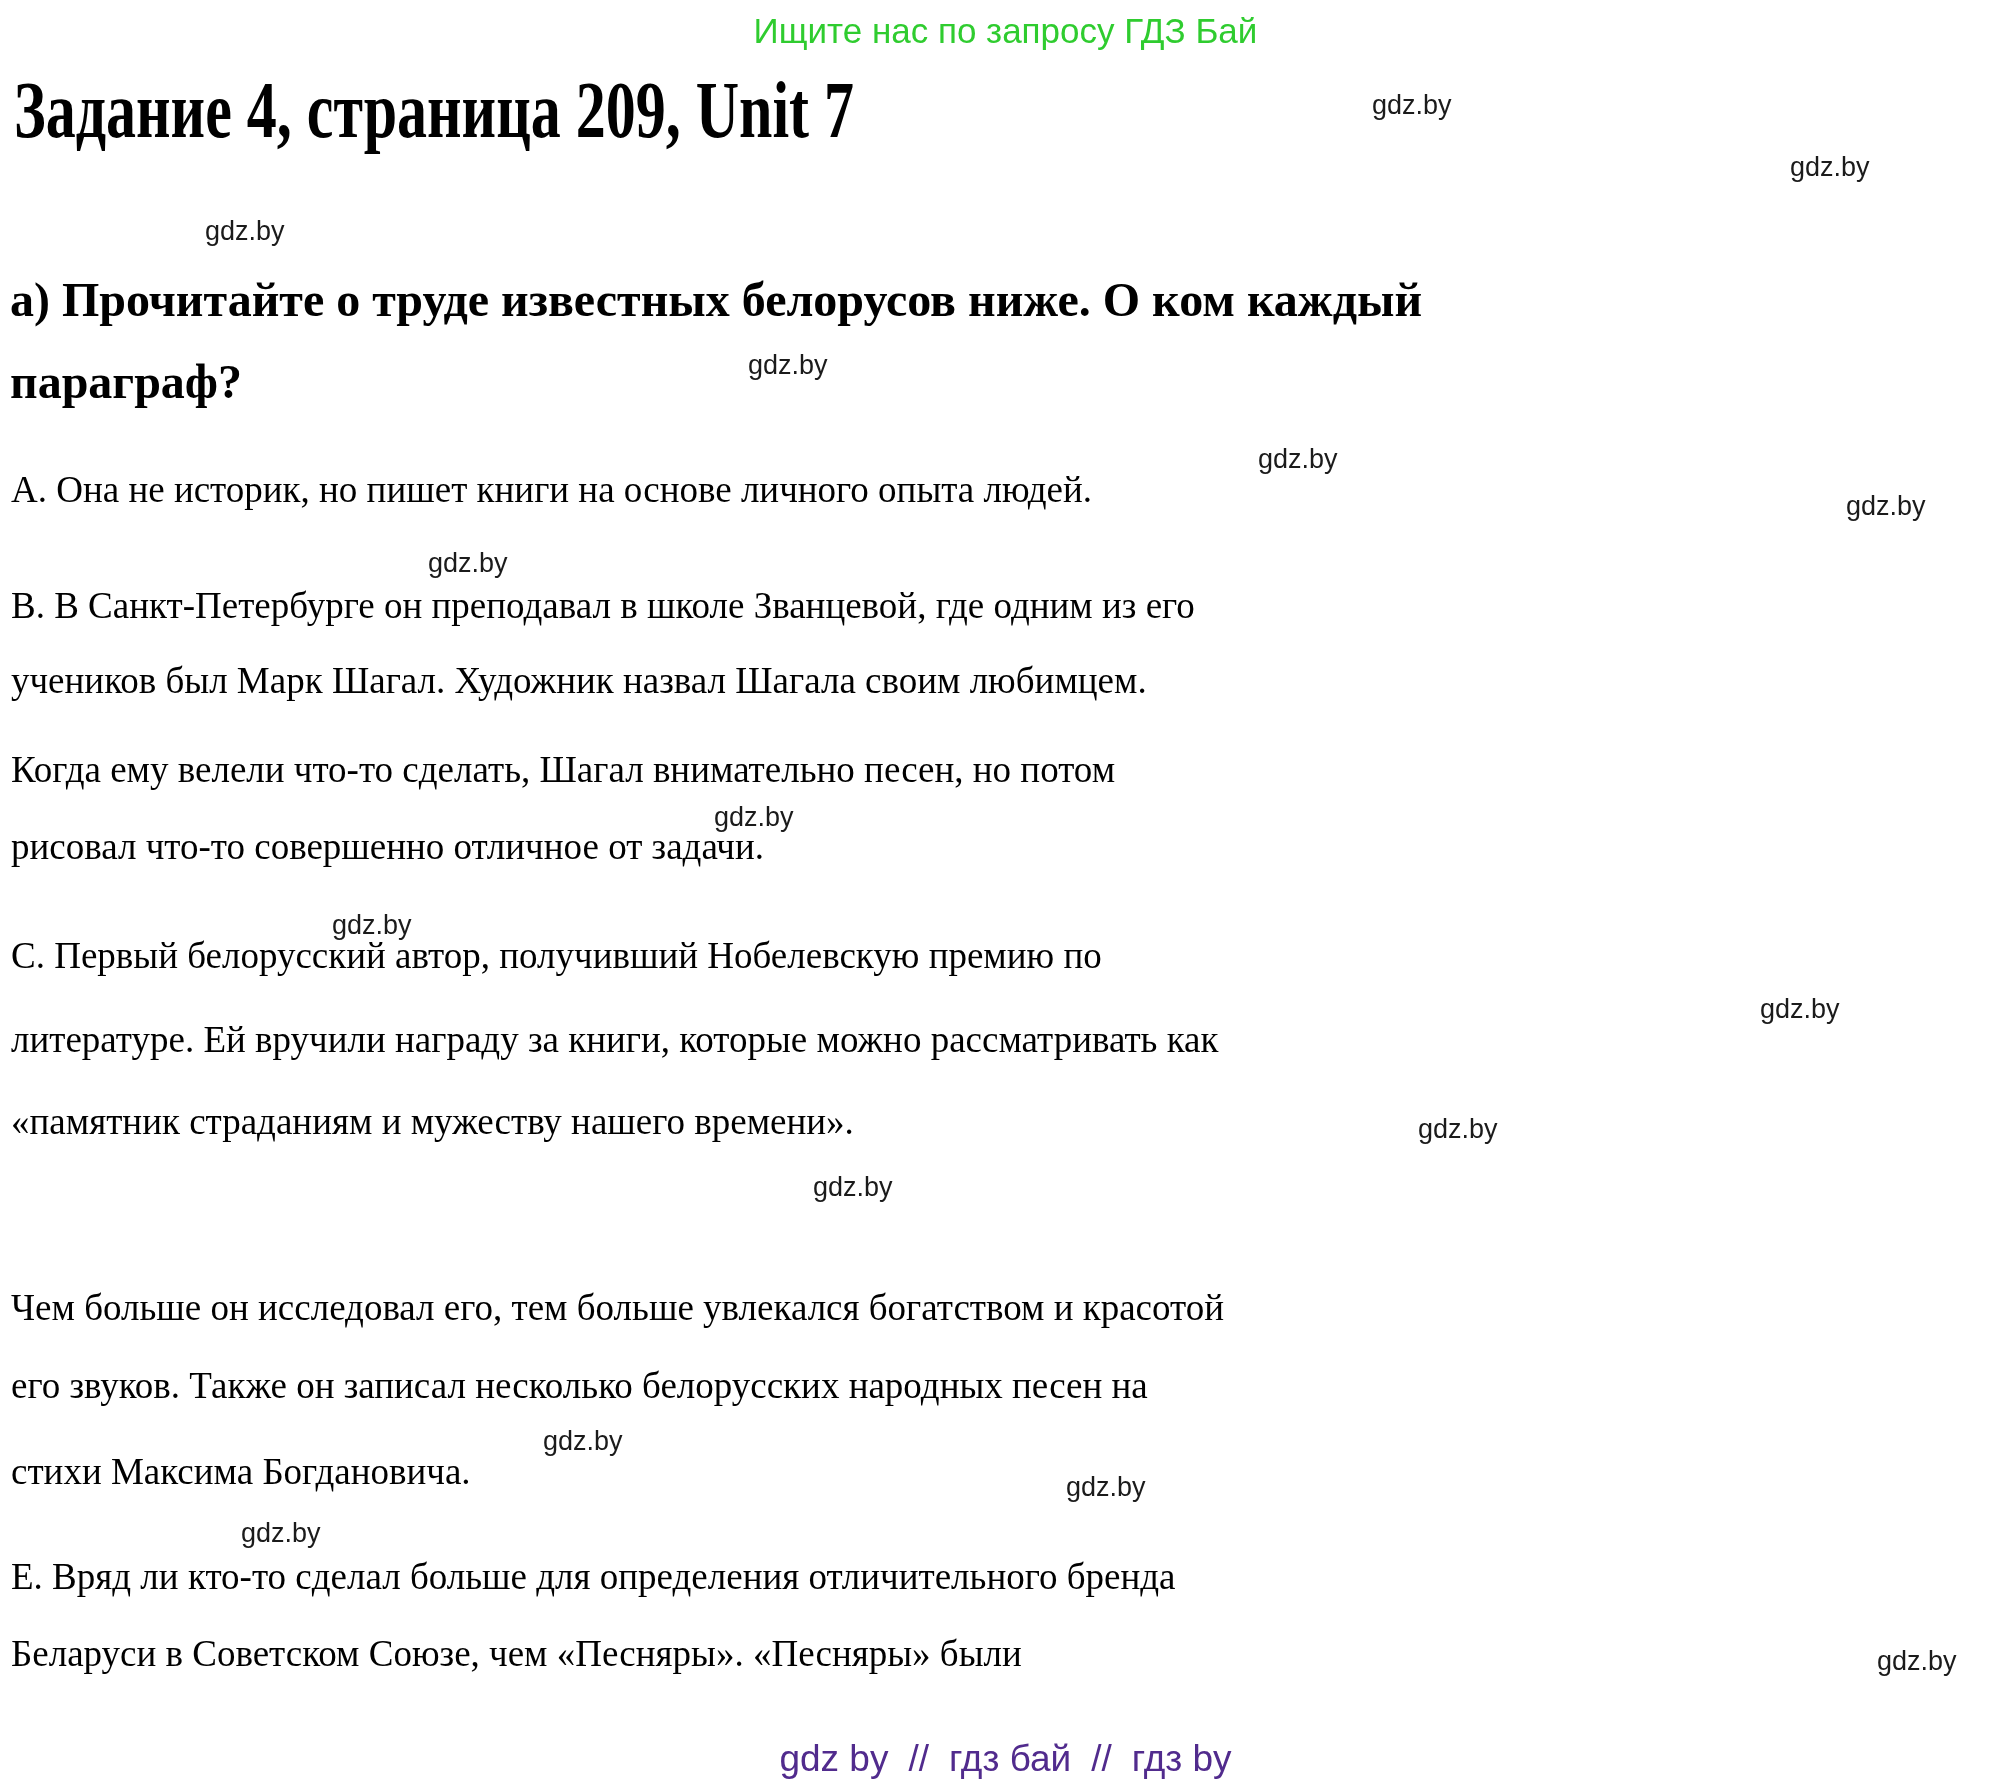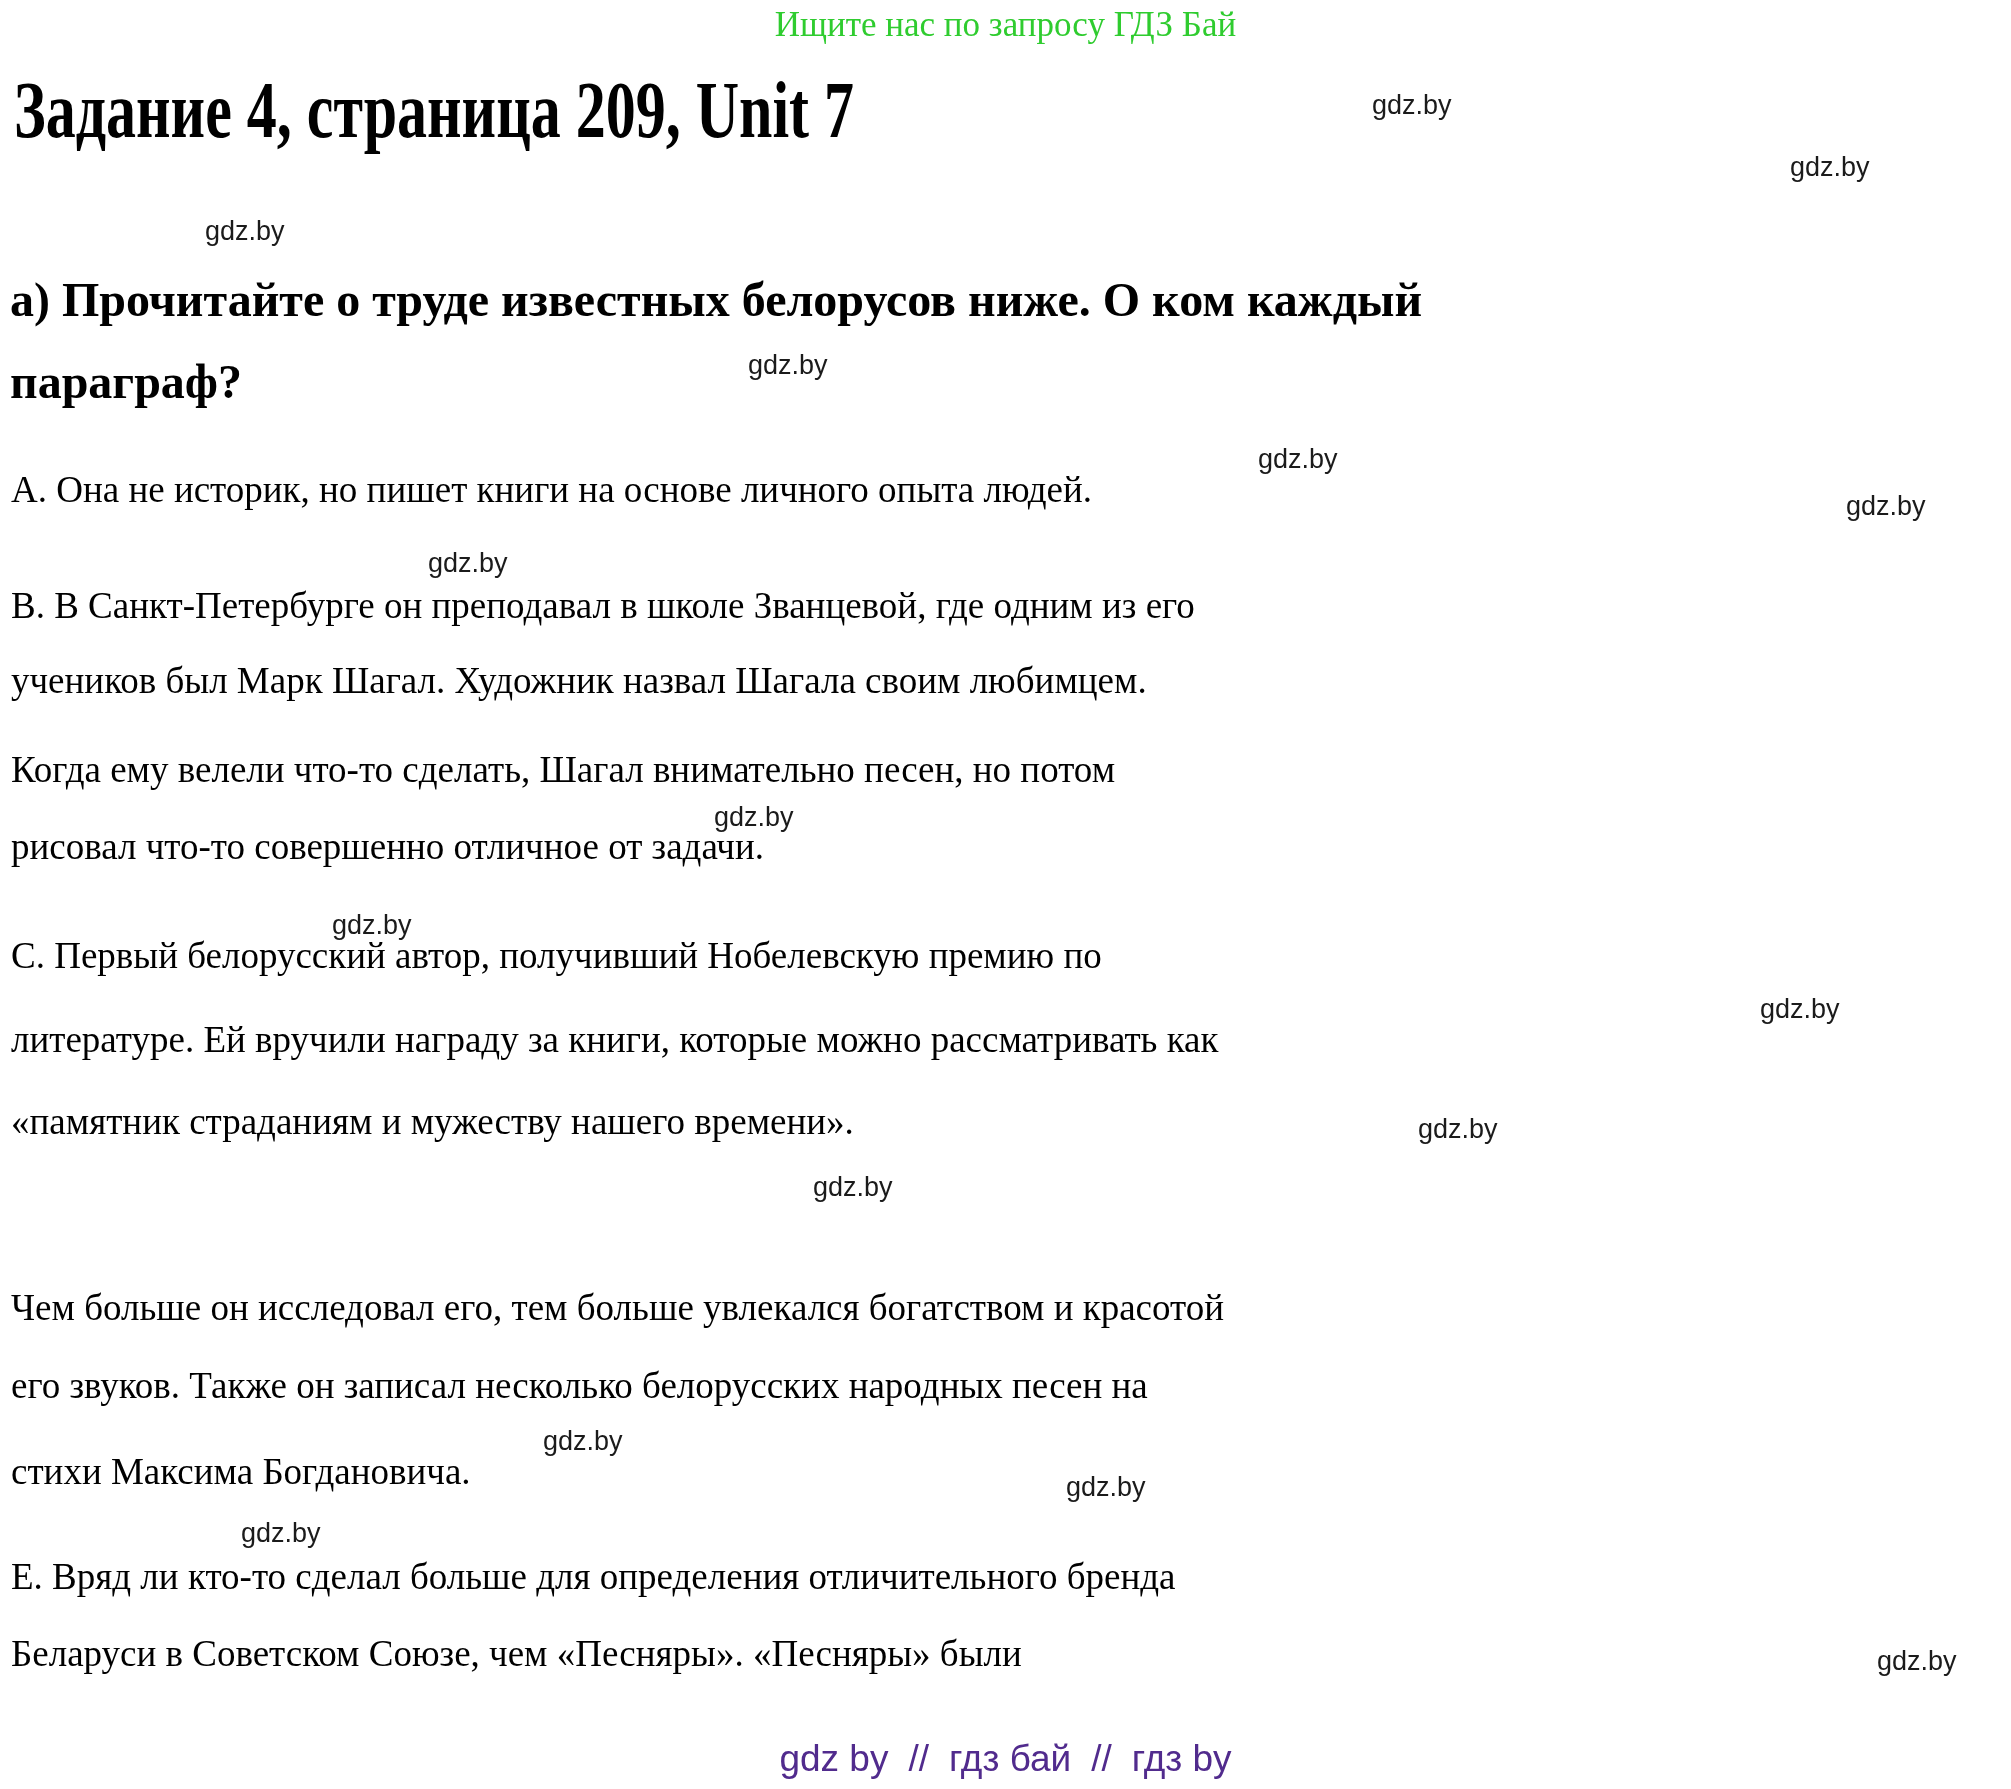--- a/index.html
+++ b/index.html
@@ -13,23 +13,23 @@
     position:relative;
     width:2011px;
     height:1789px;
     background:#ffffff;
     overflow:hidden;
     font-family:"Liberation Serif", serif;
     color:var(--text-black);
   }
   .abs{position:absolute;white-space:nowrap;}
   .promo{
-    left:0;right:0;top:5px;
+    left:0;right:0;top:11px;
     text-align:center;
-    font-family:Liberation Serif, serif;
+    font-family:Liberation Sans, sans-serif;
     font-size:35px;
     color:var(--promo-green);
   }
   .page-title{
     left:14px;top:70px;
     font-weight:bold;
     font-size:80px;
     transform:scaleX(0.75);
     transform-origin:left top;
     line-height:1;

